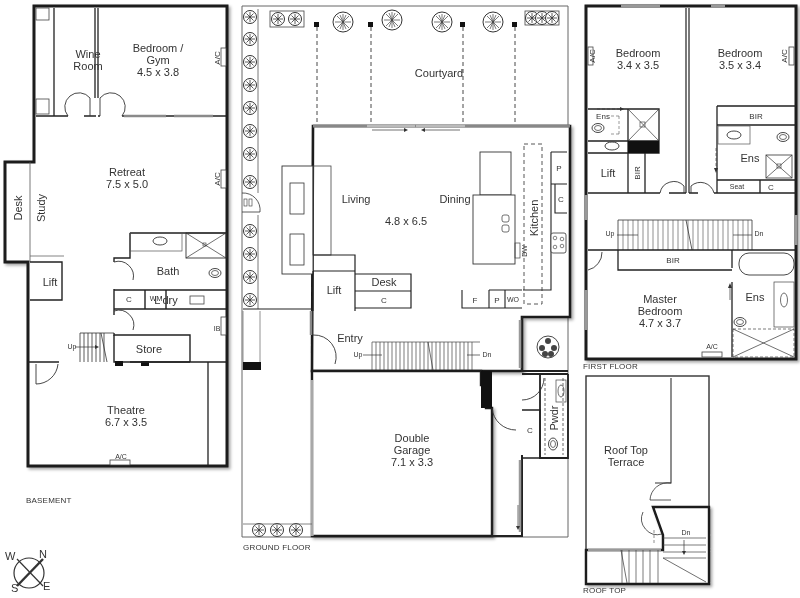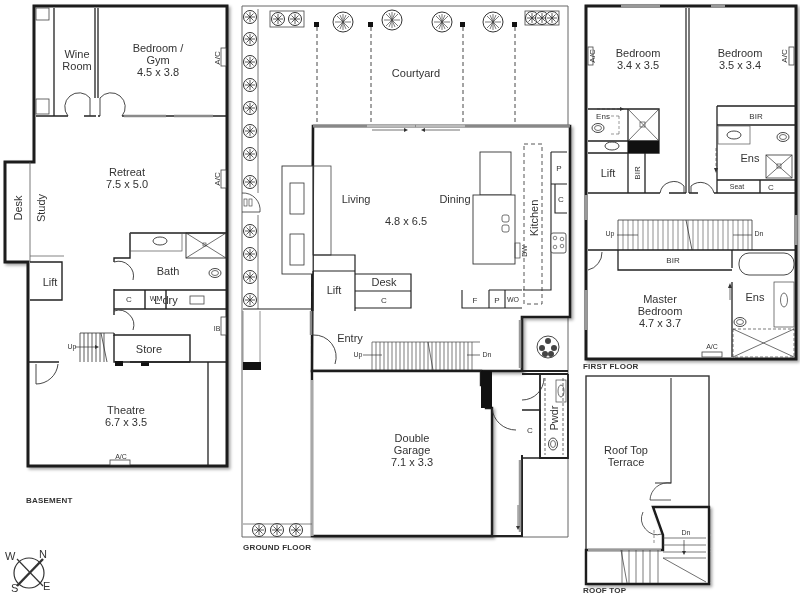--- a/index.html
+++ b/index.html
@@ -2,21 +2,21 @@
 <html><head>
 <meta charset="utf-8">
 <style>
   html,body{margin:0;padding:0;background:#fff;}
   body{width:800px;height:598px;position:relative;overflow:hidden;font-family:"Liberation Sans",sans-serif;color:#222;}
   svg{position:absolute;left:0;top:0;}
   .lbl{position:absolute;text-align:center;font-size:11px;line-height:12px;color:#333;white-space:nowrap;transform:translate(-50%,-50%);}
   .lbl.sm{font-size:8px;line-height:9px;}
   .lbl.xs{font-size:7px;line-height:8px;}
   .lbl.rot{transform:translate(-50%,-50%) rotate(-90deg);}
-  .floor{position:absolute;font-size:8px;color:#333;letter-spacing:0.2px;font-weight:bold;}
+  .floor{position:absolute;font-size:8px;color:#333;letter-spacing:0.2px;}
   .cmp{position:absolute;font-size:11px;color:#333;}
 </style>
 </head>
 <body>
 
 <svg width="800" height="598" viewBox="0 0 800 598">
   <defs>
     <filter id="sh" x="-5%" y="-5%" width="115%" height="115%">
       <feDropShadow dx="2" dy="2" stdDeviation="1.5" flood-color="#000" flood-opacity="0.35"></feDropShadow>
     </filter>
@@ -265,40 +265,40 @@
     <path d="M654,530 V545" stroke="#444" stroke-width="0.6" stroke-dasharray="3,2"></path>
   </g>
 
   <g>
     <circle cx="29" cy="573" r="15" fill="#fff" stroke="#333" stroke-width="1.2"></circle>
     <path d="M17,559 L43,586" stroke="#333" stroke-width="1.2"></path>
     <path d="M43,559 L17,586" stroke="#333" stroke-width="2.4"></path>
   </g>
 </svg>
 
-<div class="lbl" style="left:77px;top:60px"><span>Wine</span><br><span>Room</span></div>
+<div class="lbl" style="left:88px;top:60px"><span>Wine</span><br><span>Room</span></div>
 <div class="lbl" style="left:158px;top:60px"><span>Bedroom /</span><br><span>Gym</span><br><span>4.5 x 3.8</span></div>
 <div class="lbl sm rot" style="left:217px;top:58px">A/C</div>
 <div class="lbl" style="left:127px;top:178px"><span>Retreat</span><br><span>7.5 x 5.0</span></div>
 <div class="lbl sm rot" style="left:217px;top:179px">A/C</div>
 <div class="lbl rot" style="left:18px;top:208px">Desk</div>
 <div class="lbl rot" style="left:41px;top:208px">Study</div>
 <div class="lbl" style="left:50px;top:282px">Lift</div>
 <div class="lbl" style="left:168px;top:271px">Bath</div>
 <div class="lbl sm" style="left:129px;top:299px">C</div>
 <div class="lbl xs" style="left:156px;top:299px">WM</div>
 <div class="lbl" style="left:166px;top:300px">L'dry</div>
 <div class="lbl xs" style="left:217px;top:329px">IB</div>
 <div class="lbl" style="left:149px;top:349px">Store</div>
 <div class="lbl xs" style="left:72px;top:347px">Up</div>
 <div class="lbl" style="left:126px;top:416px"><span>Theatre</span><br><span>6.7 x 3.5</span></div>
 <div class="lbl xs" style="left:121px;top:457px">A/C</div>
 <div class="floor" style="left:26px;top:496px">BASEMENT</div>
 
-<div class="lbl" style="left:416px;top:73px">Courtyard</div>
+<div class="lbl" style="left:439px;top:73px">Courtyard</div>
 <div class="lbl" style="left:356px;top:199px">Living</div>
 <div class="lbl" style="left:455px;top:199px">Dining</div>
 <div class="lbl" style="left:406px;top:221px">4.8 x 6.5</div>
 <div class="lbl rot" style="left:534px;top:218px">Kitchen</div>
 <div class="lbl sm" style="left:559px;top:168px">P</div>
 <div class="lbl sm" style="left:561px;top:199px">C</div>
 <div class="lbl xs rot" style="left:525px;top:251px">DW</div>
 <div class="lbl" style="left:334px;top:290px">Lift</div>
 <div class="lbl" style="left:384px;top:282px">Desk</div>
 <div class="lbl sm" style="left:384px;top:300px">C</div>

